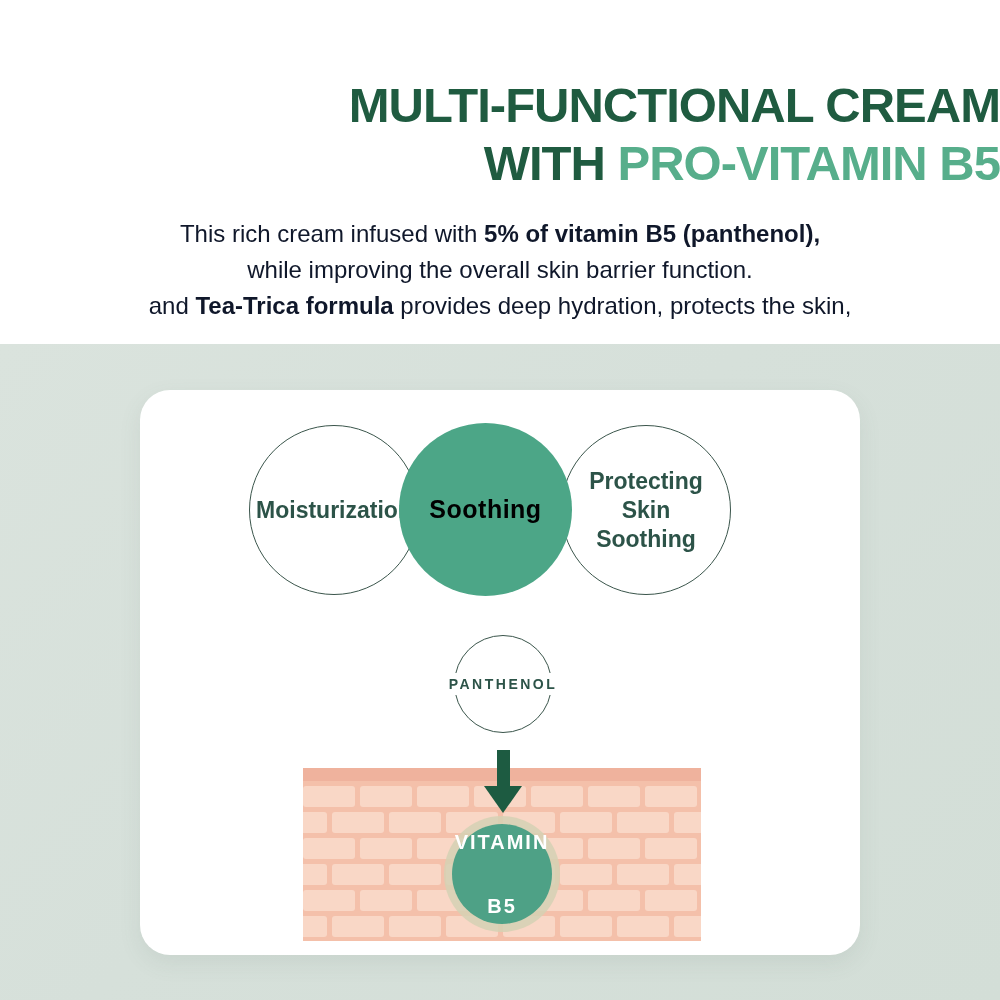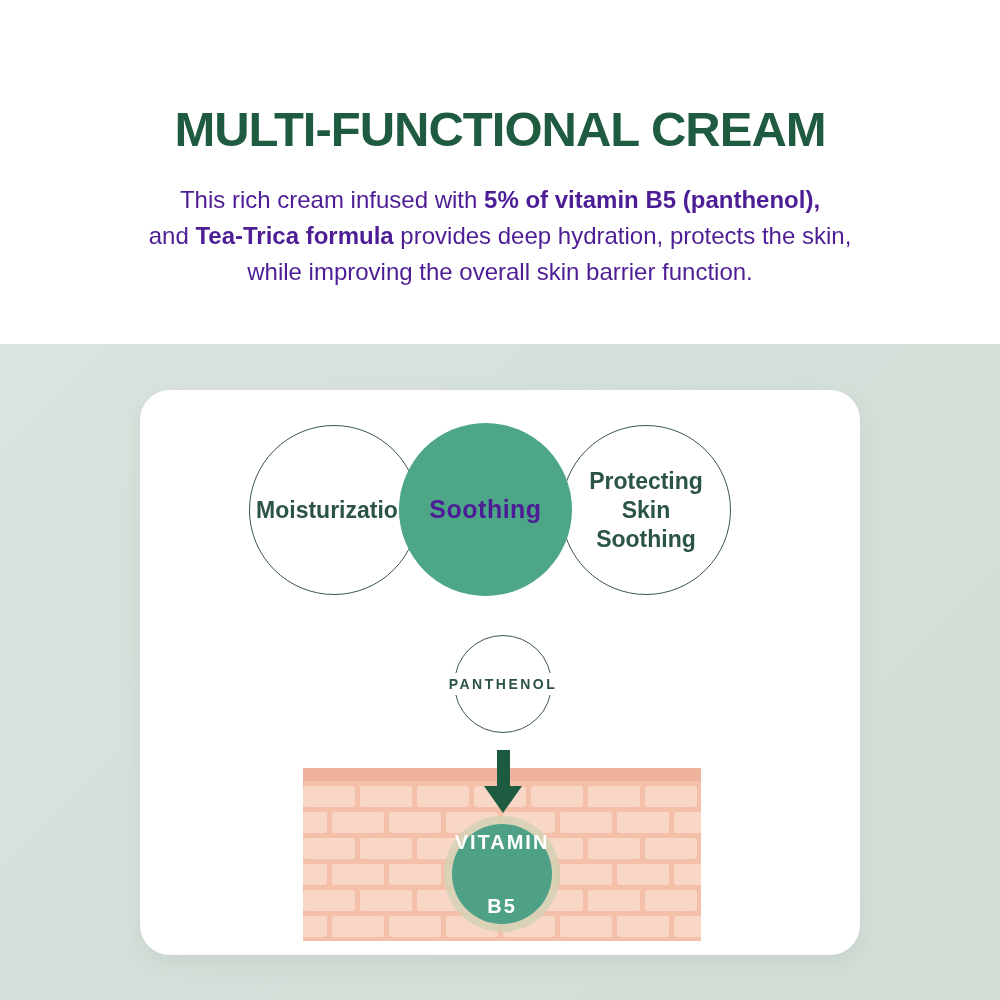--- a/index.html
+++ b/index.html
@@ -10,29 +10,30 @@
     -webkit-font-smoothing:antialiased;
   }
   .page{position:relative;width:1000px;height:1000px;}
 
   
   .hero{
     position:absolute;top:0;left:0;width:1000px;height:344px;
     background:#ffffff;text-align:center;
   }
   .title{
-    margin:0;padding-top:100px;
+    margin:0;padding-top:76px;
     font-size:49px;font-weight:700;letter-spacing:-1px;line-height:58px;
     color:#1f5b40;
+    text-align:right;
   }
   .title .t-line{display:block;}
   .title .hl{color:#57ae8b;}
   .intro{
     margin:24px 0 0 0;
-    font-size:24px;line-height:36px;color:#4c1d95;
+    font-size:24px;line-height:36px;color:#0f172a;
     font-weight:400;
     text-align:center;
   }
   .intro .i-line{display:block;}
   .intro b{font-weight:700;}
 
   
   .mint{
     position:absolute;top:344px;left:0;width:1000px;height:656px;
     background:linear-gradient(135deg,#dae3dd 0%,#d6e0da 45%,#d3ded7 100%);
@@ -54,21 +55,21 @@
   .circle-outline{
     width:170px;height:170px;
     border:1.6px solid #3a554b;background:#ffffff;
     color:#2c5348;font-weight:700;font-size:23px;line-height:29px;
   }
   .circle-left{left:109px;top:35px;}
   .circle-right{left:421px;top:35px;}
   .circle-right .circle-label{width:140px;}
   .circle-filled{
     left:259px;top:33px;width:173px;height:173px;
-    background:#4ca687;color:#4c1d95;
+    background:#4ca687;color:#000000;
     font-weight:700;font-size:25px;letter-spacing:0.5px;
     z-index:2;
   }
 
   
   .panthenol{
     position:absolute;left:314px;top:245px;width:98px;height:98px;
     border:1.4px solid #3a554b;border-radius:50%;box-sizing:border-box;
   }
   .panthenol-label{
@@ -116,25 +117,26 @@
   }
 </style>
 </head>
 <body>
 
 <div class="page">
 
   <header class="hero">
     <h1 class="title">
       <span class="t-line">MULTI-FUNCTIONAL CREAM</span>
+      <span class="t-line"><span>WITH </span><span class="hl">PRO-VITAMIN B5</span></span>
     </h1>
     <p class="intro">
       <span class="i-line"><span>This rich cream infused with </span><b>5% of vitamin B5 (panthenol),</b></span>
+      <span class="i-line">while improving the overall skin barrier function.</span>
       <span class="i-line"><span>and </span><b>Tea-Trica formula</b><span> provides deep hydration, protects the skin,</span></span>
-      <span class="i-line">while improving the overall skin barrier function.</span>
     </p>
   </header>
 
   <section class="mint">
     <div class="card">
 
       <div class="circle circle-outline circle-left">
         <span class="circle-label">Moisturization</span>
       </div>
       <div class="circle circle-filled">

